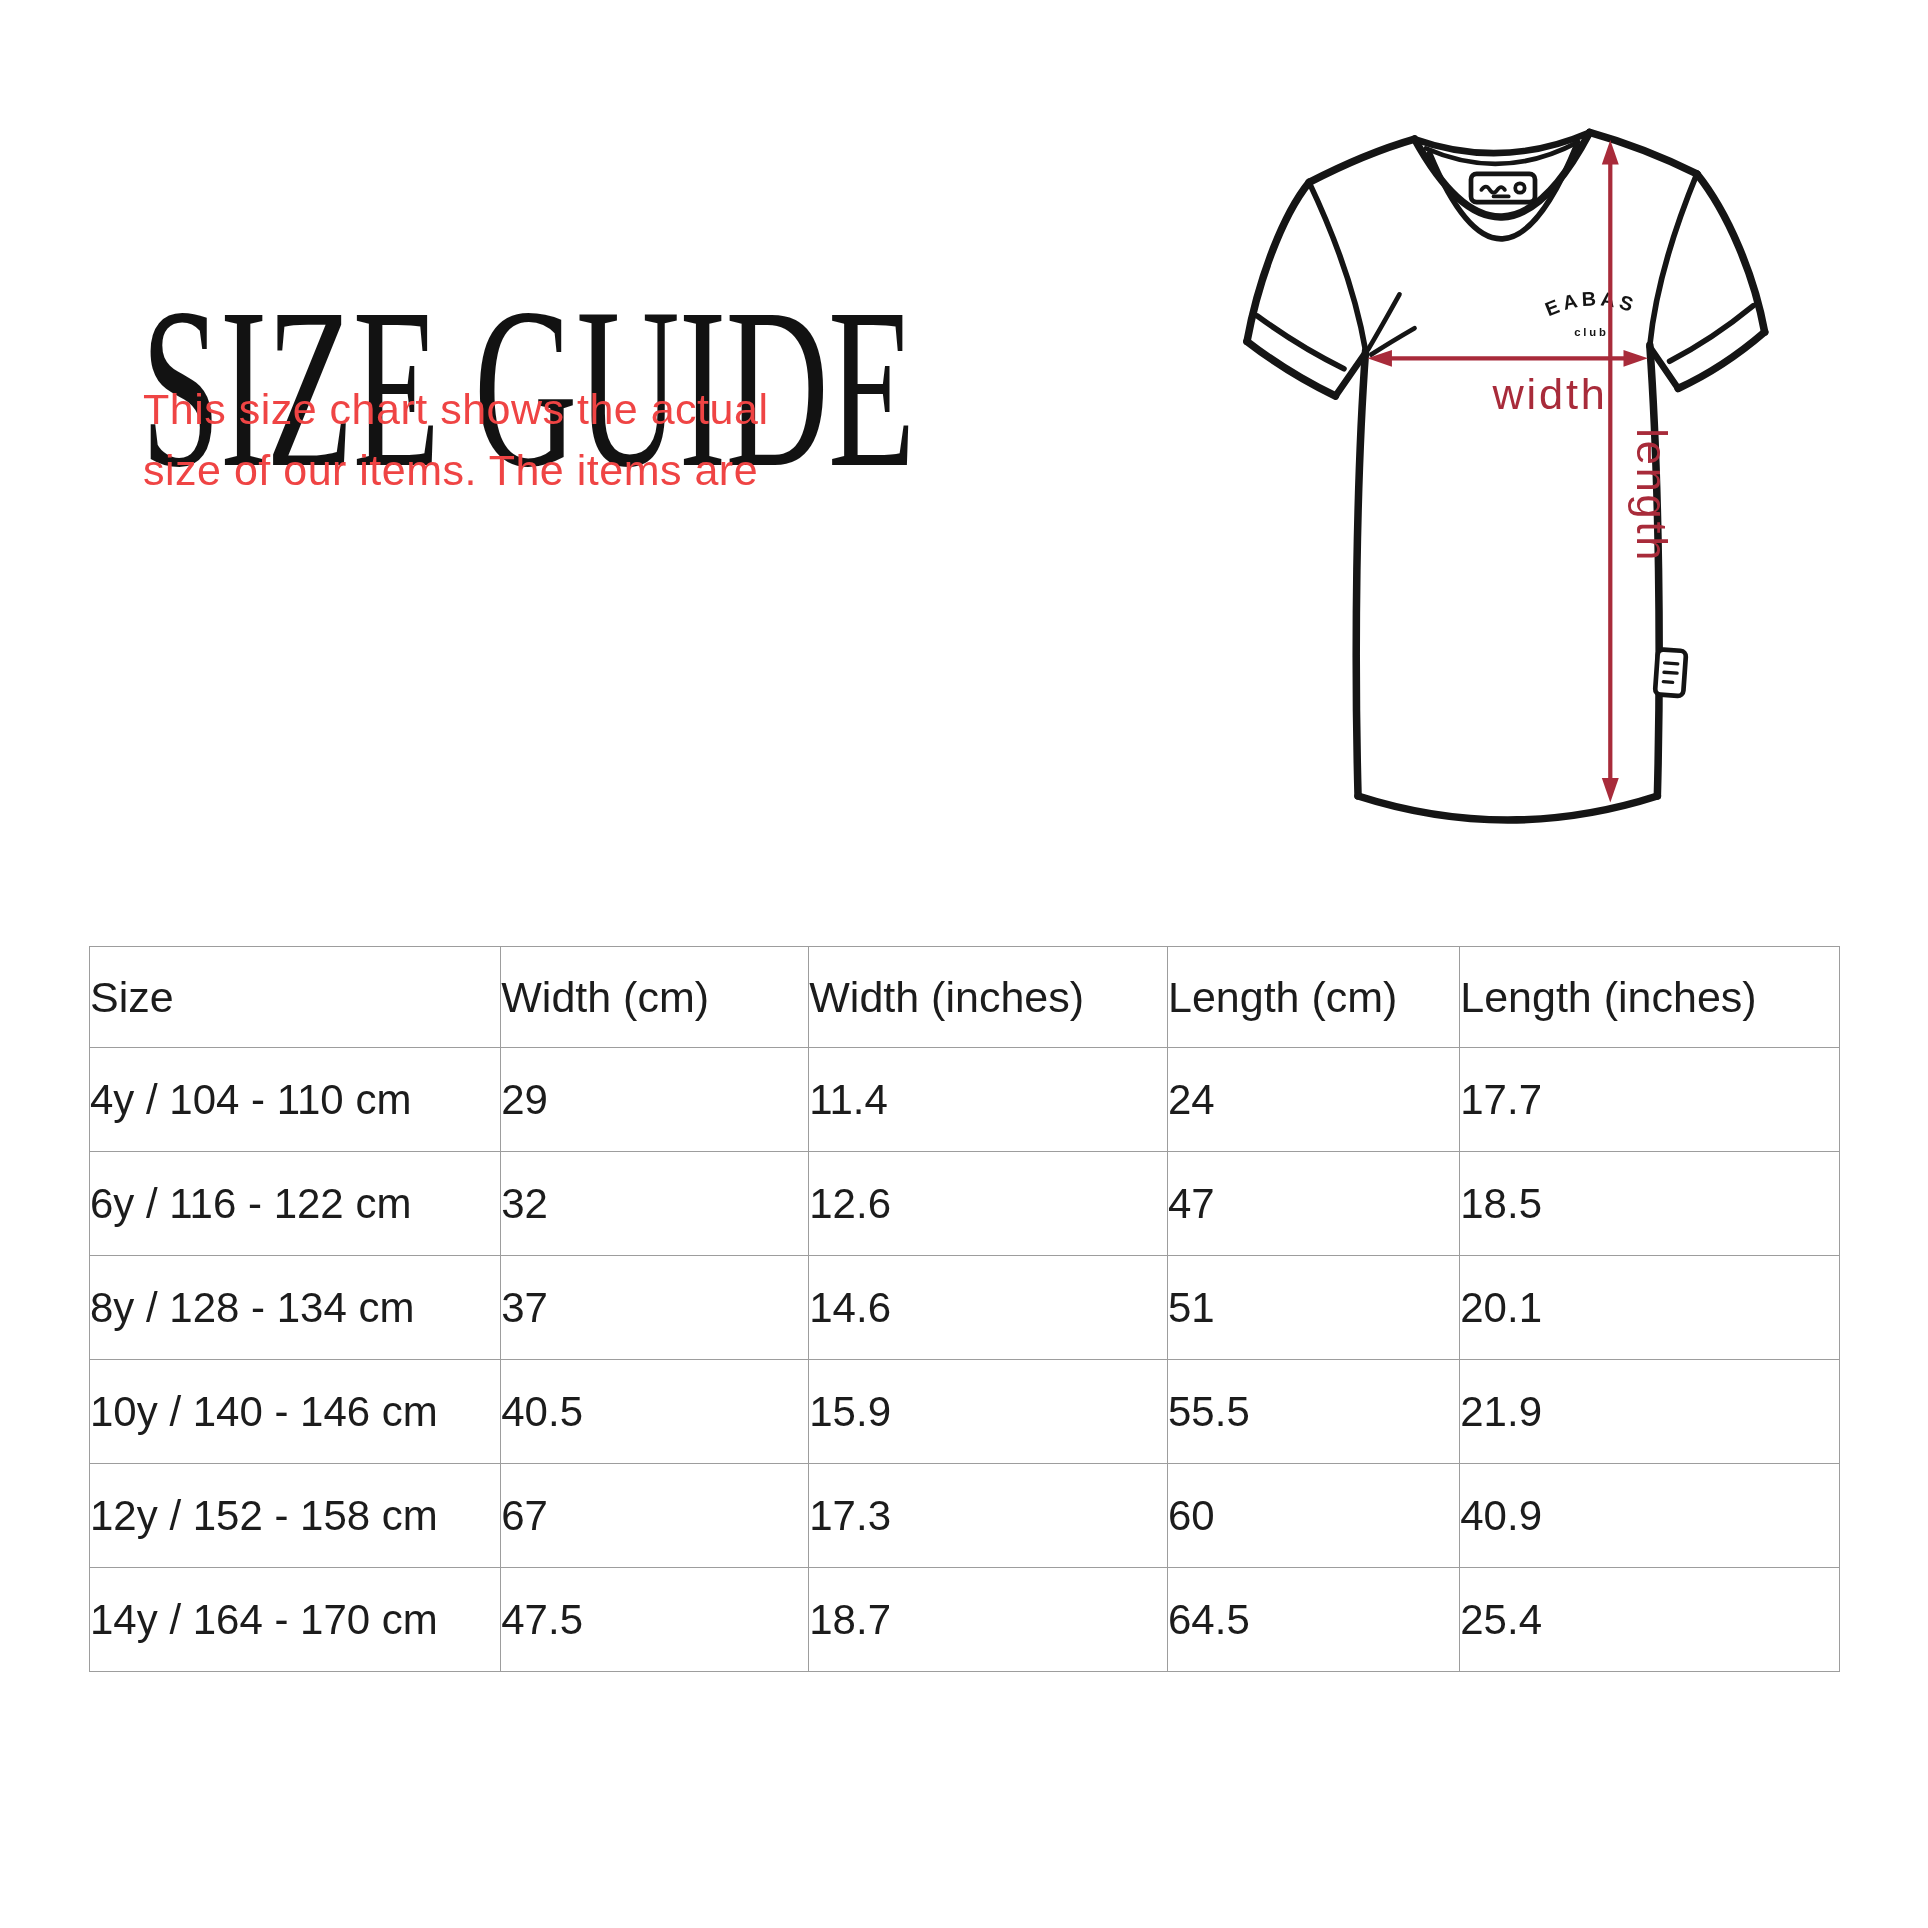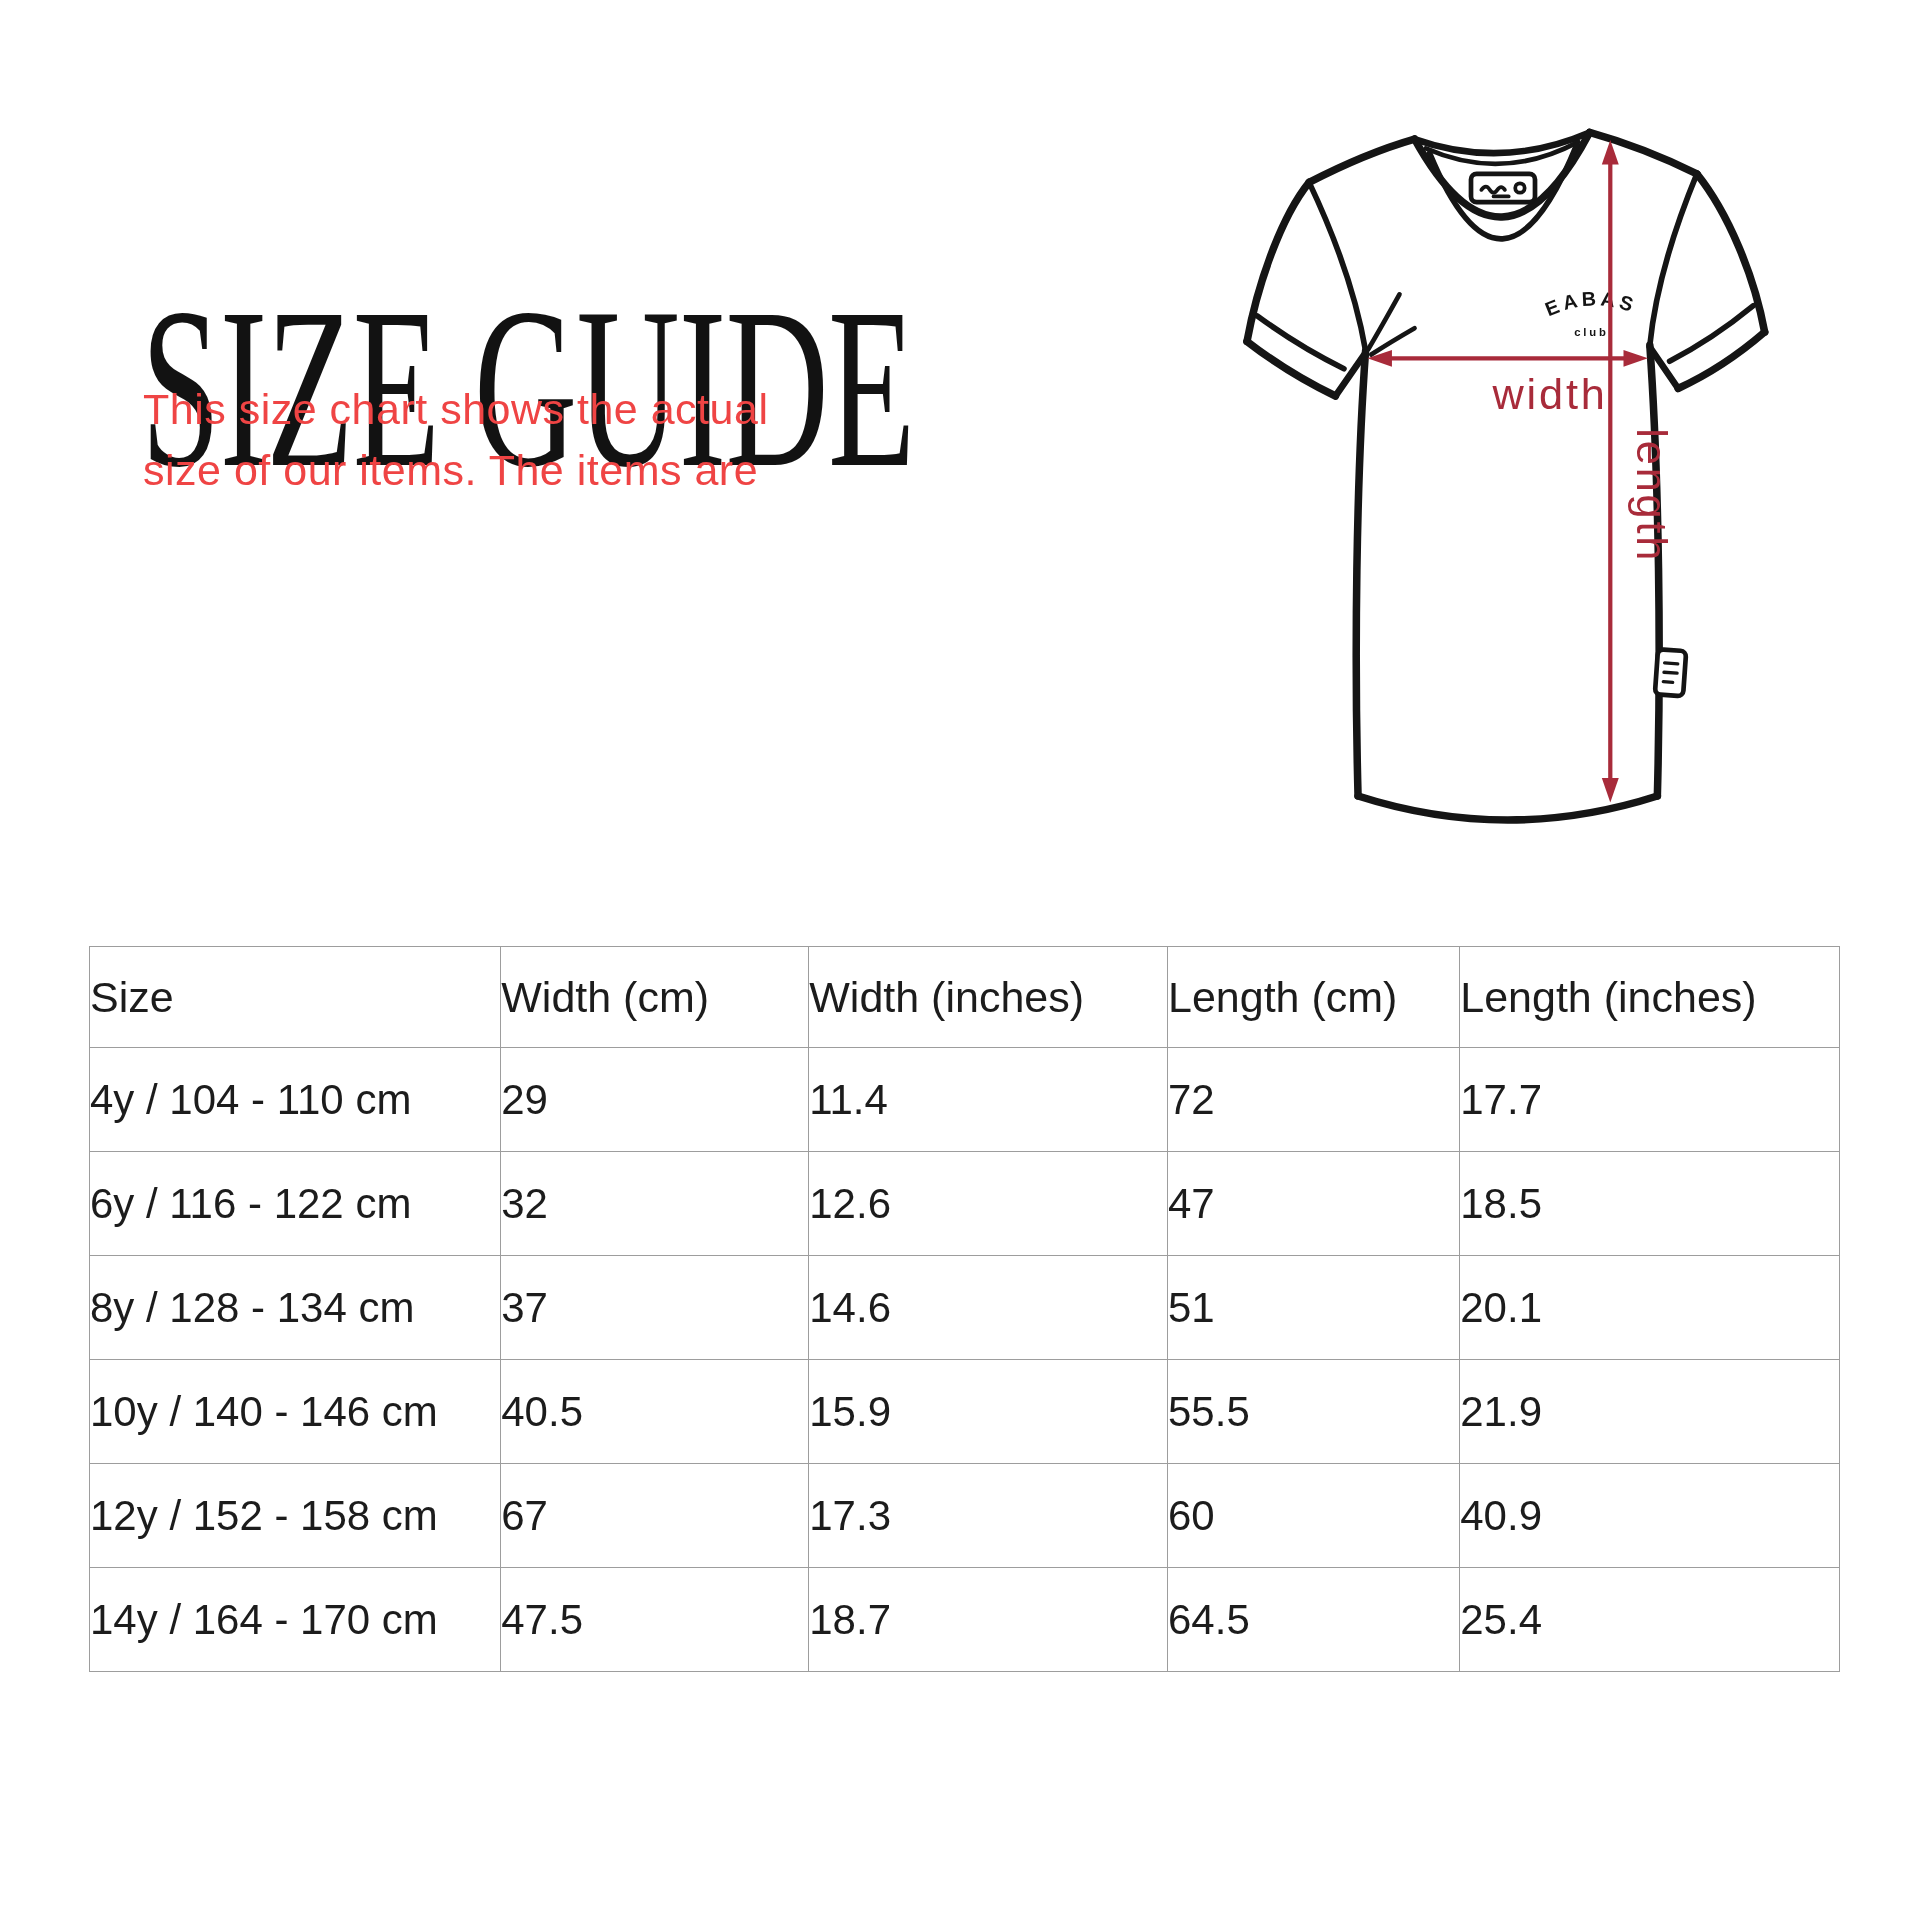--- a/index.html
+++ b/index.html
@@ -157,21 +157,21 @@
         <th>Width (inches)</th>
         <th>Length (cm)</th>
         <th>Length (inches)</th>
       </tr>
   </thead>
   <tbody>
       <tr>
         <td>4y / 104 - 110 cm</td>
         <td>29</td>
         <td>11.4</td>
-        <td>72</td>
+        <td>24</td>
         <td>17.7</td>
       </tr>
       <tr>
         <td>6y / 116 - 122 cm</td>
         <td>32</td>
         <td>12.6</td>
         <td>47</td>
         <td>18.5</td>
       </tr>
       <tr>

